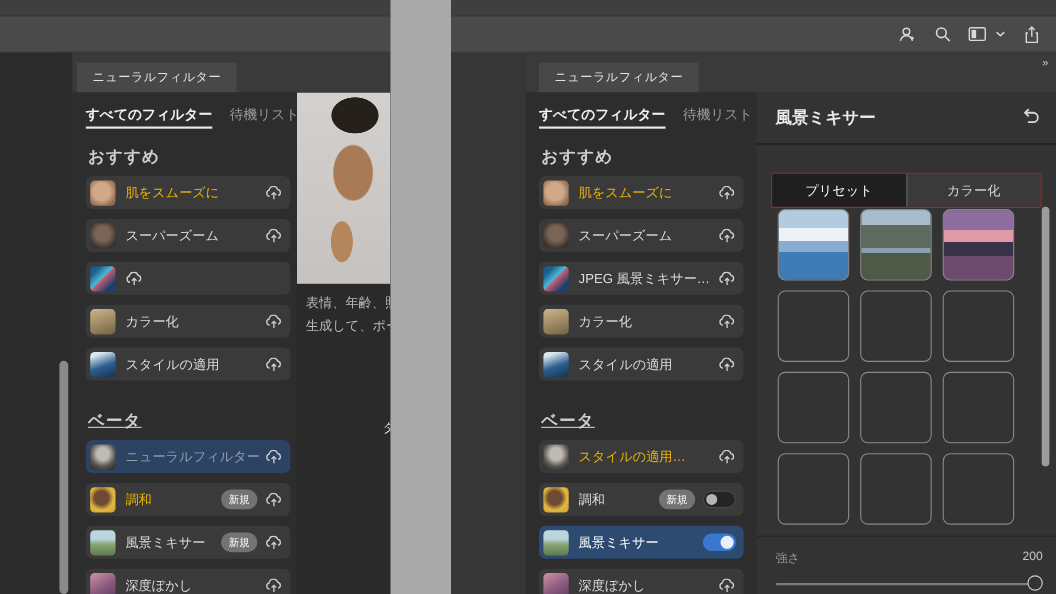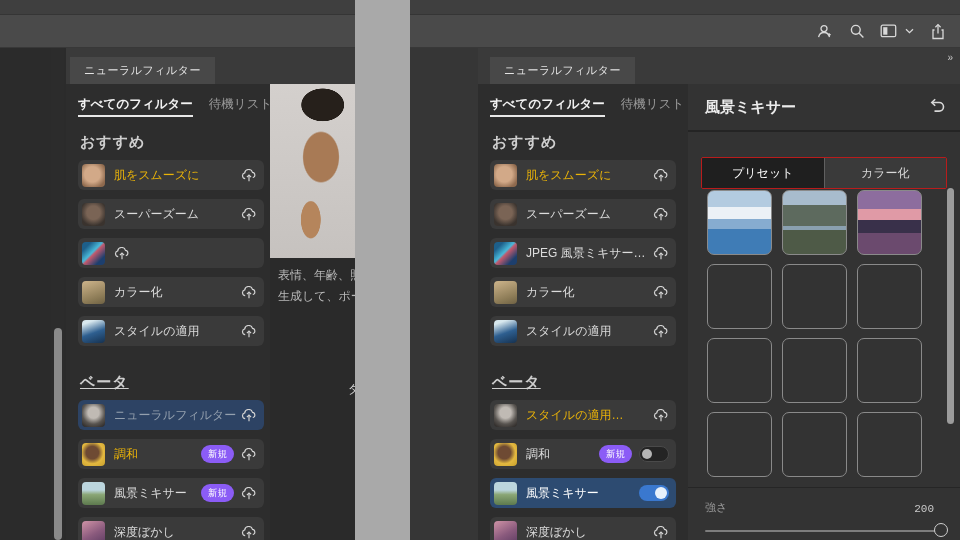--- a/index.html
+++ b/index.html
@@ -42,21 +42,21 @@
 
   .frow{height:30px;border-radius:6px;background:#3a3a3a;display:flex;align-items:center;
         padding:0 7px 0 4px;margin-bottom:9px;overflow:hidden;}
   .frow .flabel{font-size:12px;color:#dcdcdc;flex:1;white-space:nowrap;overflow:hidden;}
   .frow.disabled .flabel{color:#eab308;}
   .frow.selgray{background:#2d4364;}
   .frow.selgray .flabel{color:#94a0ae;}
   .frow.selected{background:#2d4b71;}
   .frow.selected .flabel{color:#fff;}
   .ficon{width:23px;height:23px;border-radius:4px;margin-right:9px;flex:0 0 23px;}
-  .fbadge{background:#8b5cf6;color:#fff;font-size:9.5px;padding:2.5px 7px;border-radius:9px;
+  .fbadge{background:#737373;color:#fff;font-size:9.5px;padding:2.5px 7px;border-radius:9px;
           margin-right:7px;white-space:nowrap;}
   .cloud-ic{flex:0 0 16px;display:flex;align-items:center;justify-content:center;}
   .toggle{width:30px;height:16px;border-radius:8px;position:relative;flex:0 0 30px;}
   .toggle.toggle-off{background:#242424;border:1px solid #4a4a4a;box-sizing:border-box;}
   .toggle.toggle-off .knob{position:absolute;left:2px;top:2px;width:10px;height:10px;border-radius:50%;background:#b5b5b5;}
   .toggle.toggle-on{background:#3A78CF;}
   .toggle.toggle-on .knob{position:absolute;right:2px;top:2px;width:12px;height:12px;border-radius:50%;background:#e7f0fb;}
 
   
   .ic-smooth-skin{background:radial-gradient(14px 14px at 45% 45%,#d2a988 0 55%,#8f6a4e);}
@@ -90,21 +90,21 @@
   .detail-title .t{flex:1;font-size:15px;font-weight:bold;color:#ececec;}
   .seg{margin:25px 13px 0 13px;height:30px;display:flex;border:1px solid #b91c1c;border-radius:2px;overflow:hidden;}
   .seg .s{flex:1;display:flex;align-items:center;justify-content:center;font-size:12px;color:#d8d8d8;background:#3a3a3a;}
   .seg .s.active{background:#1f1f1f;color:#fff;}
   .seg .s + .s{border-left:1px solid #606060;}
   .preset-grid{position:absolute;left:19px;top:106px;width:216px;display:grid;
                grid-template-columns:repeat(3,65px);grid-auto-rows:65px;gap:9px 10px;}
   .preset{border:1px solid #8a8a8a;border-radius:7px;box-sizing:border-box;background-clip:padding-box;}
   .preset-scroll{position:absolute;left:259px;top:104px;width:7px;height:236px;background:#9c9c9c;border-radius:4px;}
   .slider-block{position:absolute;left:0;top:403px;width:272px;height:53px;border-top:1px solid #262626;}
-  .slider-row{display:flex;justify-content:space-between;align-items:flex-end;padding:12px 26px 0 17px;font-family:Liberation Mono, monospace;}
+  .slider-row{display:flex;justify-content:space-between;align-items:flex-start;padding:12px 12px 0 17px;}
   .slider-label{font-size:11px;color:#999;}
   .slider-value{font-size:11px;color:#c9c9c9;}
   .slider-track{position:absolute;left:17px;right:14px;top:42px;height:2px;background:#7d7d7d;border-radius:1px;}
   .slider-knob{position:absolute;right:-2px;top:-7px;width:14px;height:14px;border-radius:50%;
                border:1.5px solid #cfcfcf;background:#333;box-sizing:border-box;}
 
   
   .t1{background:linear-gradient(180deg,#b3cbe0 0 26%,#ecf1f6 26% 44%,#86acd0 44% 60%,#3f7cb6 60%);}
   .t2{background:linear-gradient(180deg,#a8bccd 0 22%,#5d6a5e 22% 55%,#8aa0b0 55% 62%,#4e5a47 62%);}
   .t3{background:linear-gradient(180deg,#8d6d9e 0 28%,#e09aa6 28% 46%,#39304a 46% 66%,#6b4a6e 66%);}

